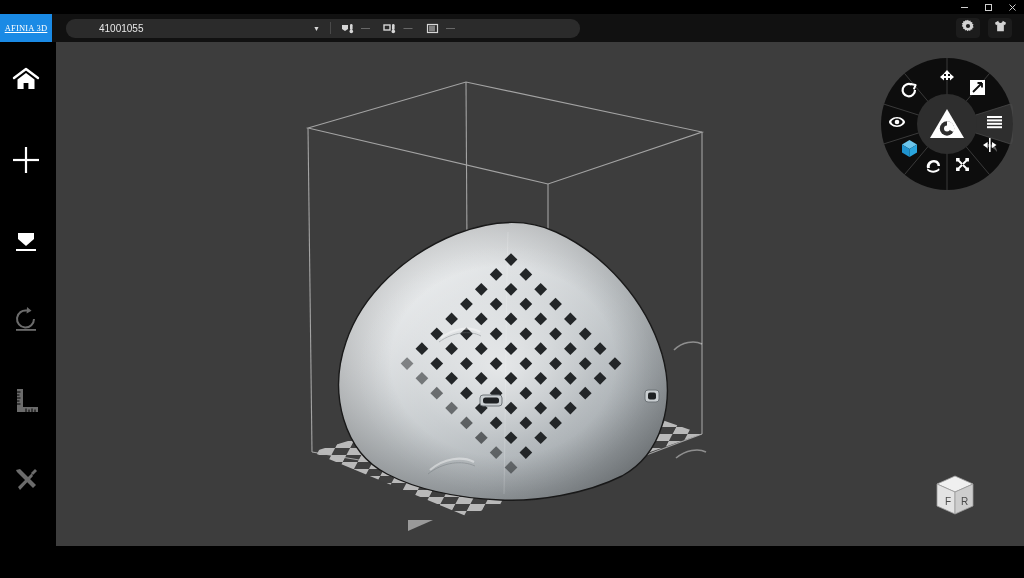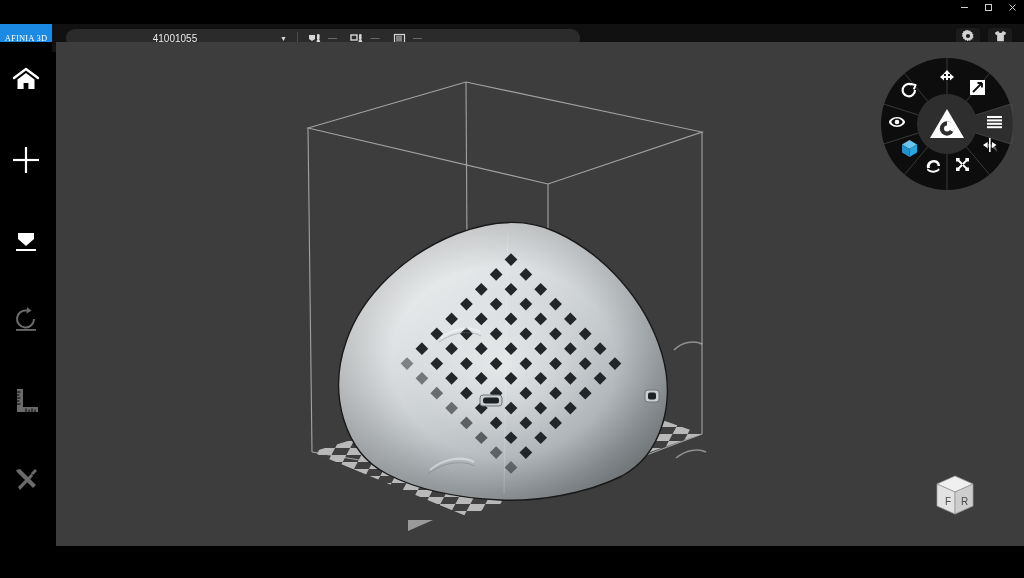--- a/index.html
+++ b/index.html
@@ -17,37 +17,37 @@
     background:#000; display:flex; justify-content:flex-end; align-items:center;
   }
   .winbtn {
     width:24px; height:14px; display:flex; align-items:center; justify-content:center;
     color:#cfcfcf; font-size:9px; line-height:1;
   }
   .winbtn svg { display:block; }
 
   
   .toolbar {
-    position:absolute; top:24px; left:0; width:1024px; height:28px;
+    position:absolute; top:14px; left:0; width:1024px; height:28px;
     background:#111111; display:flex; align-items:center;
   }
   .logo {
     width:52px; height:28px; background:#1a8ae5;
     display:flex; align-items:center; justify-content:center;
     color:#fff; font-family:"Liberation Serif", serif;
     font-size:8.5px; letter-spacing:.2px; white-space:nowrap;
     text-decoration:underline; text-underline-offset:1px;
   }
   .tb-spacer-l { width:14px; }
   .profilebar {
     width:514px; height:19px; background:#2b2b2b; border-radius:9px;
     display:flex; align-items:center; position:relative;
   }
   .profile-name {
-    flex:0 0 218px; text-align:center; color:#e8e8e8; font-size:10px;
+    flex:0 0 218px; text-align:left; color:#e8e8e8; font-size:10px;margin-left:33px;
   }
   .caret { color:#d8d8d8; font-size:7px; margin-left:-4px; }
   .vdiv { width:1px; height:12px; background:#4a4a4a; margin:0 10px; }
   .stat { display:flex; align-items:center; gap:7px; margin-right:14px; }
   .stat .glyph { display:flex; align-items:center; color:#d6d6d6; }
   .stat .val { color:#8a8a8a; font-size:9px; letter-spacing:-.5px; }
   .status-pill {
     width:192px; height:19px; background:#2b2b2b; border-radius:9px;
     display:flex; align-items:center; justify-content:center;
     color:#e6e6e6; font-size:10px; margin-left:10px;

